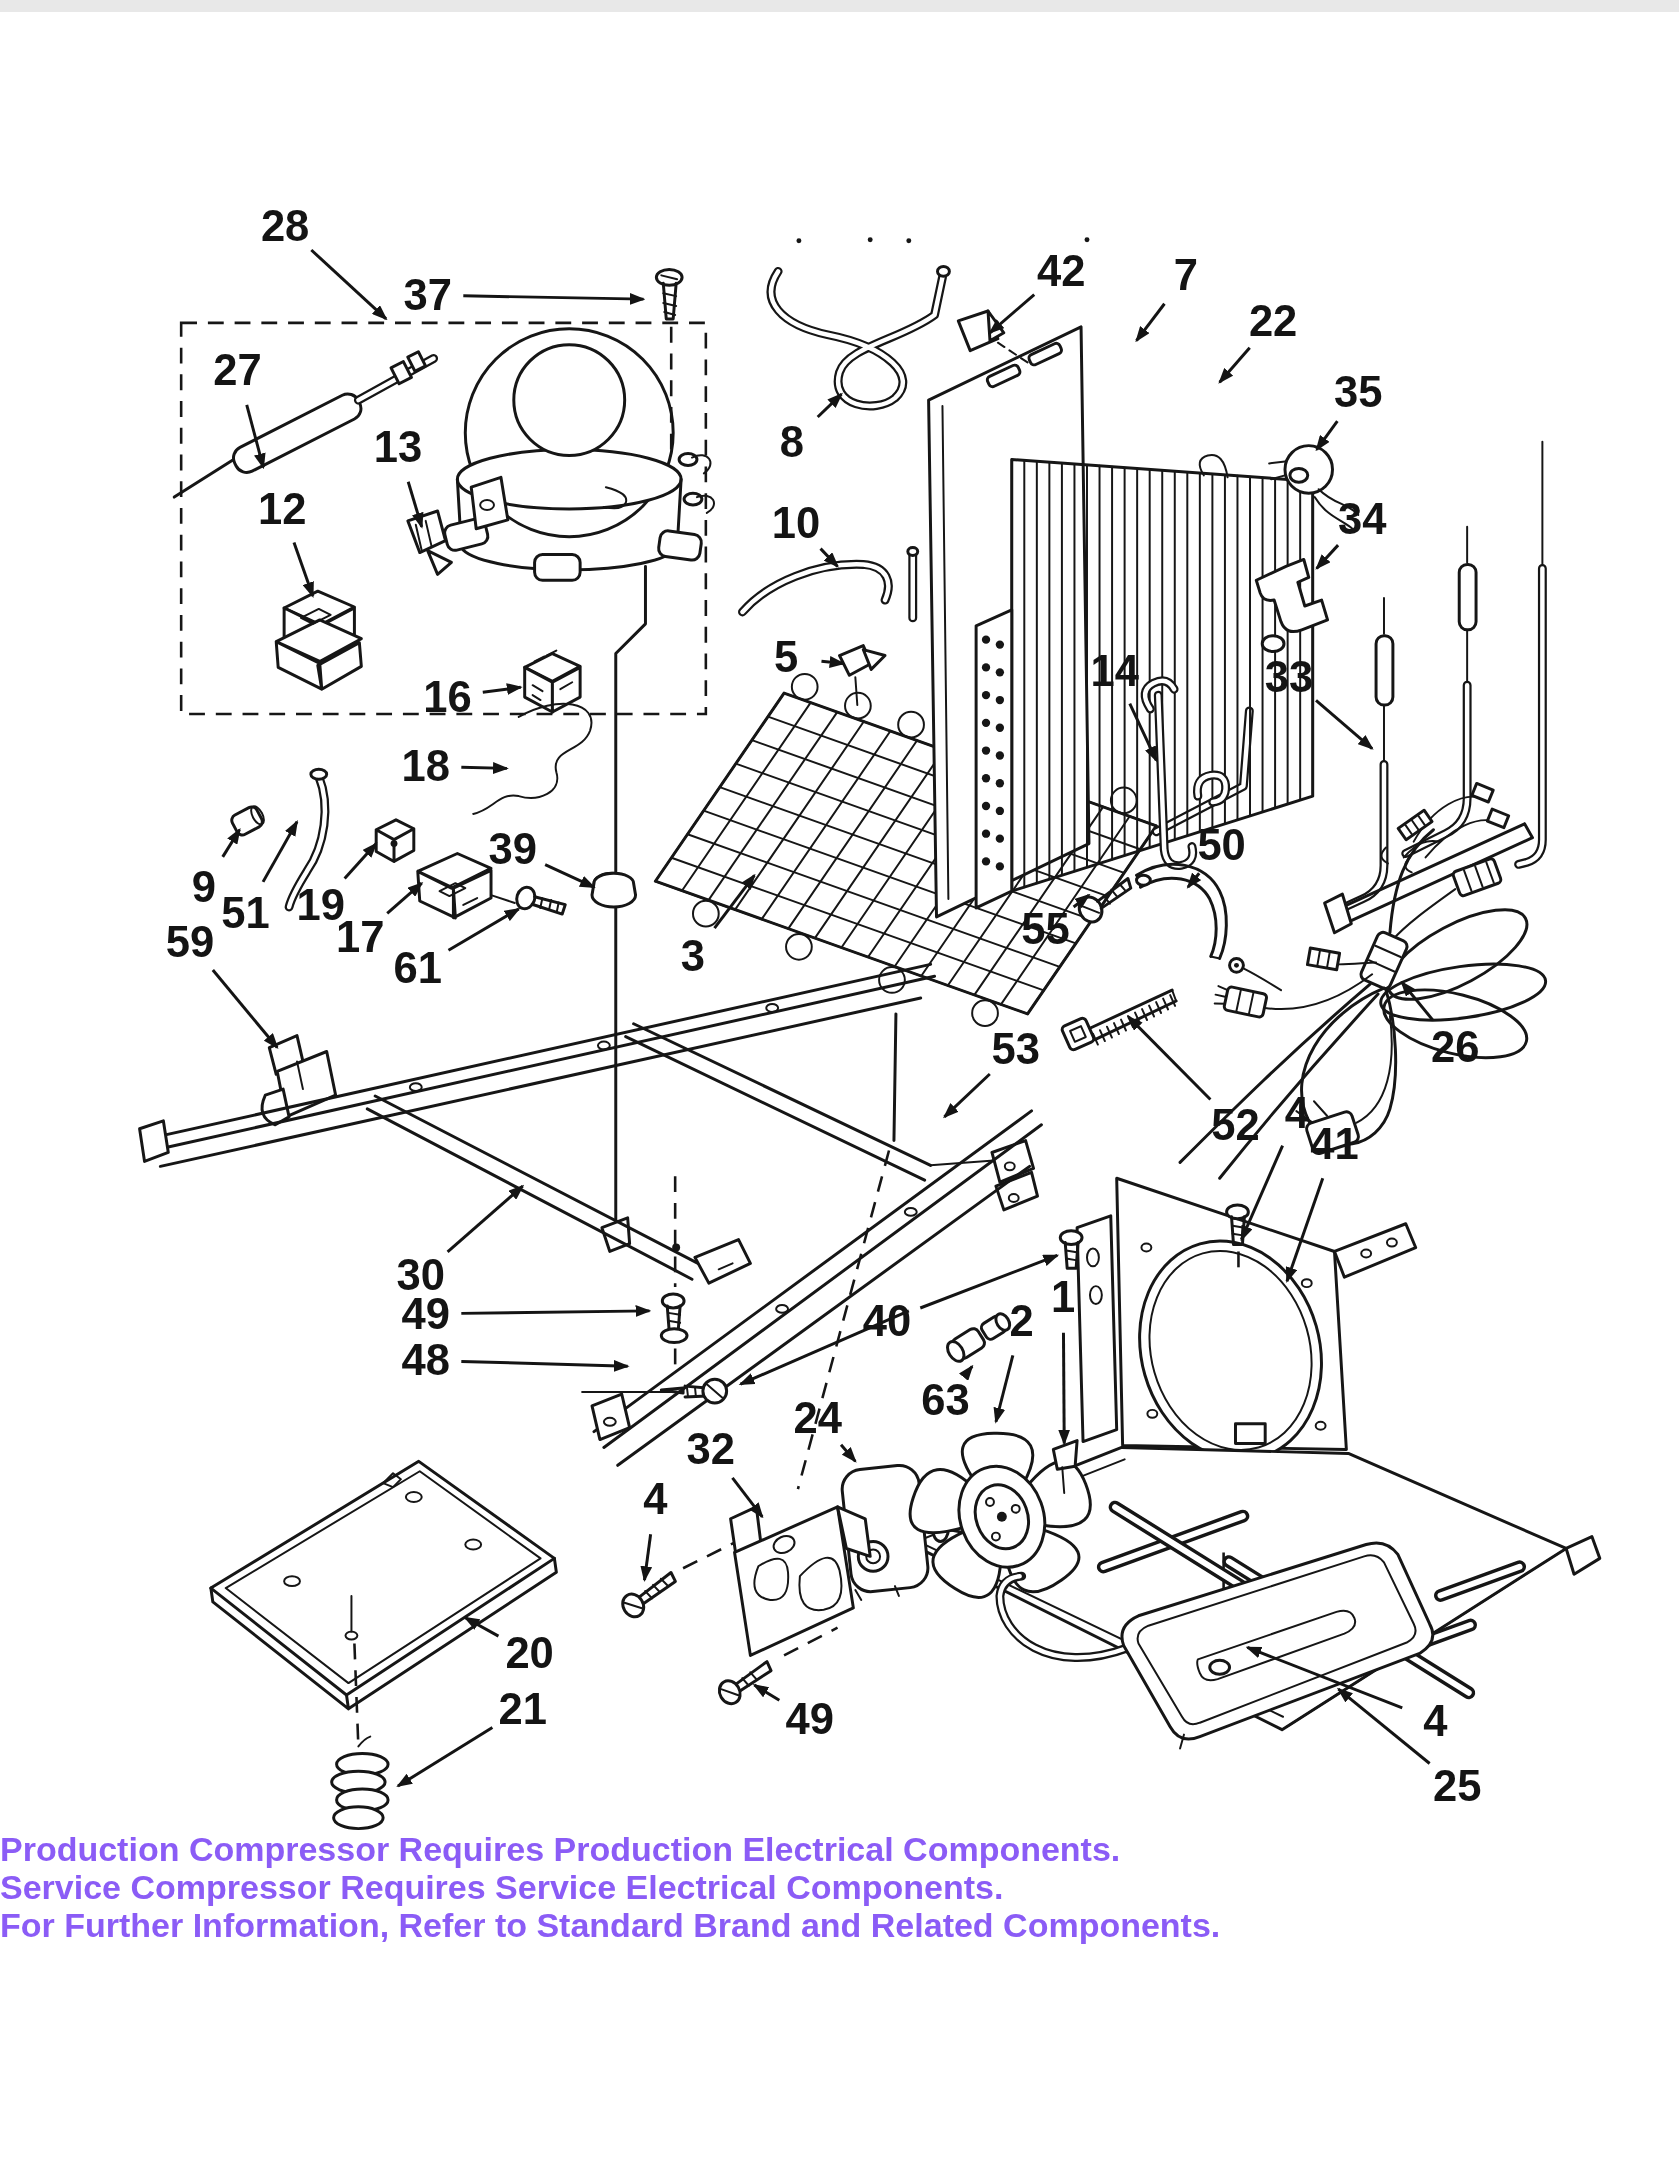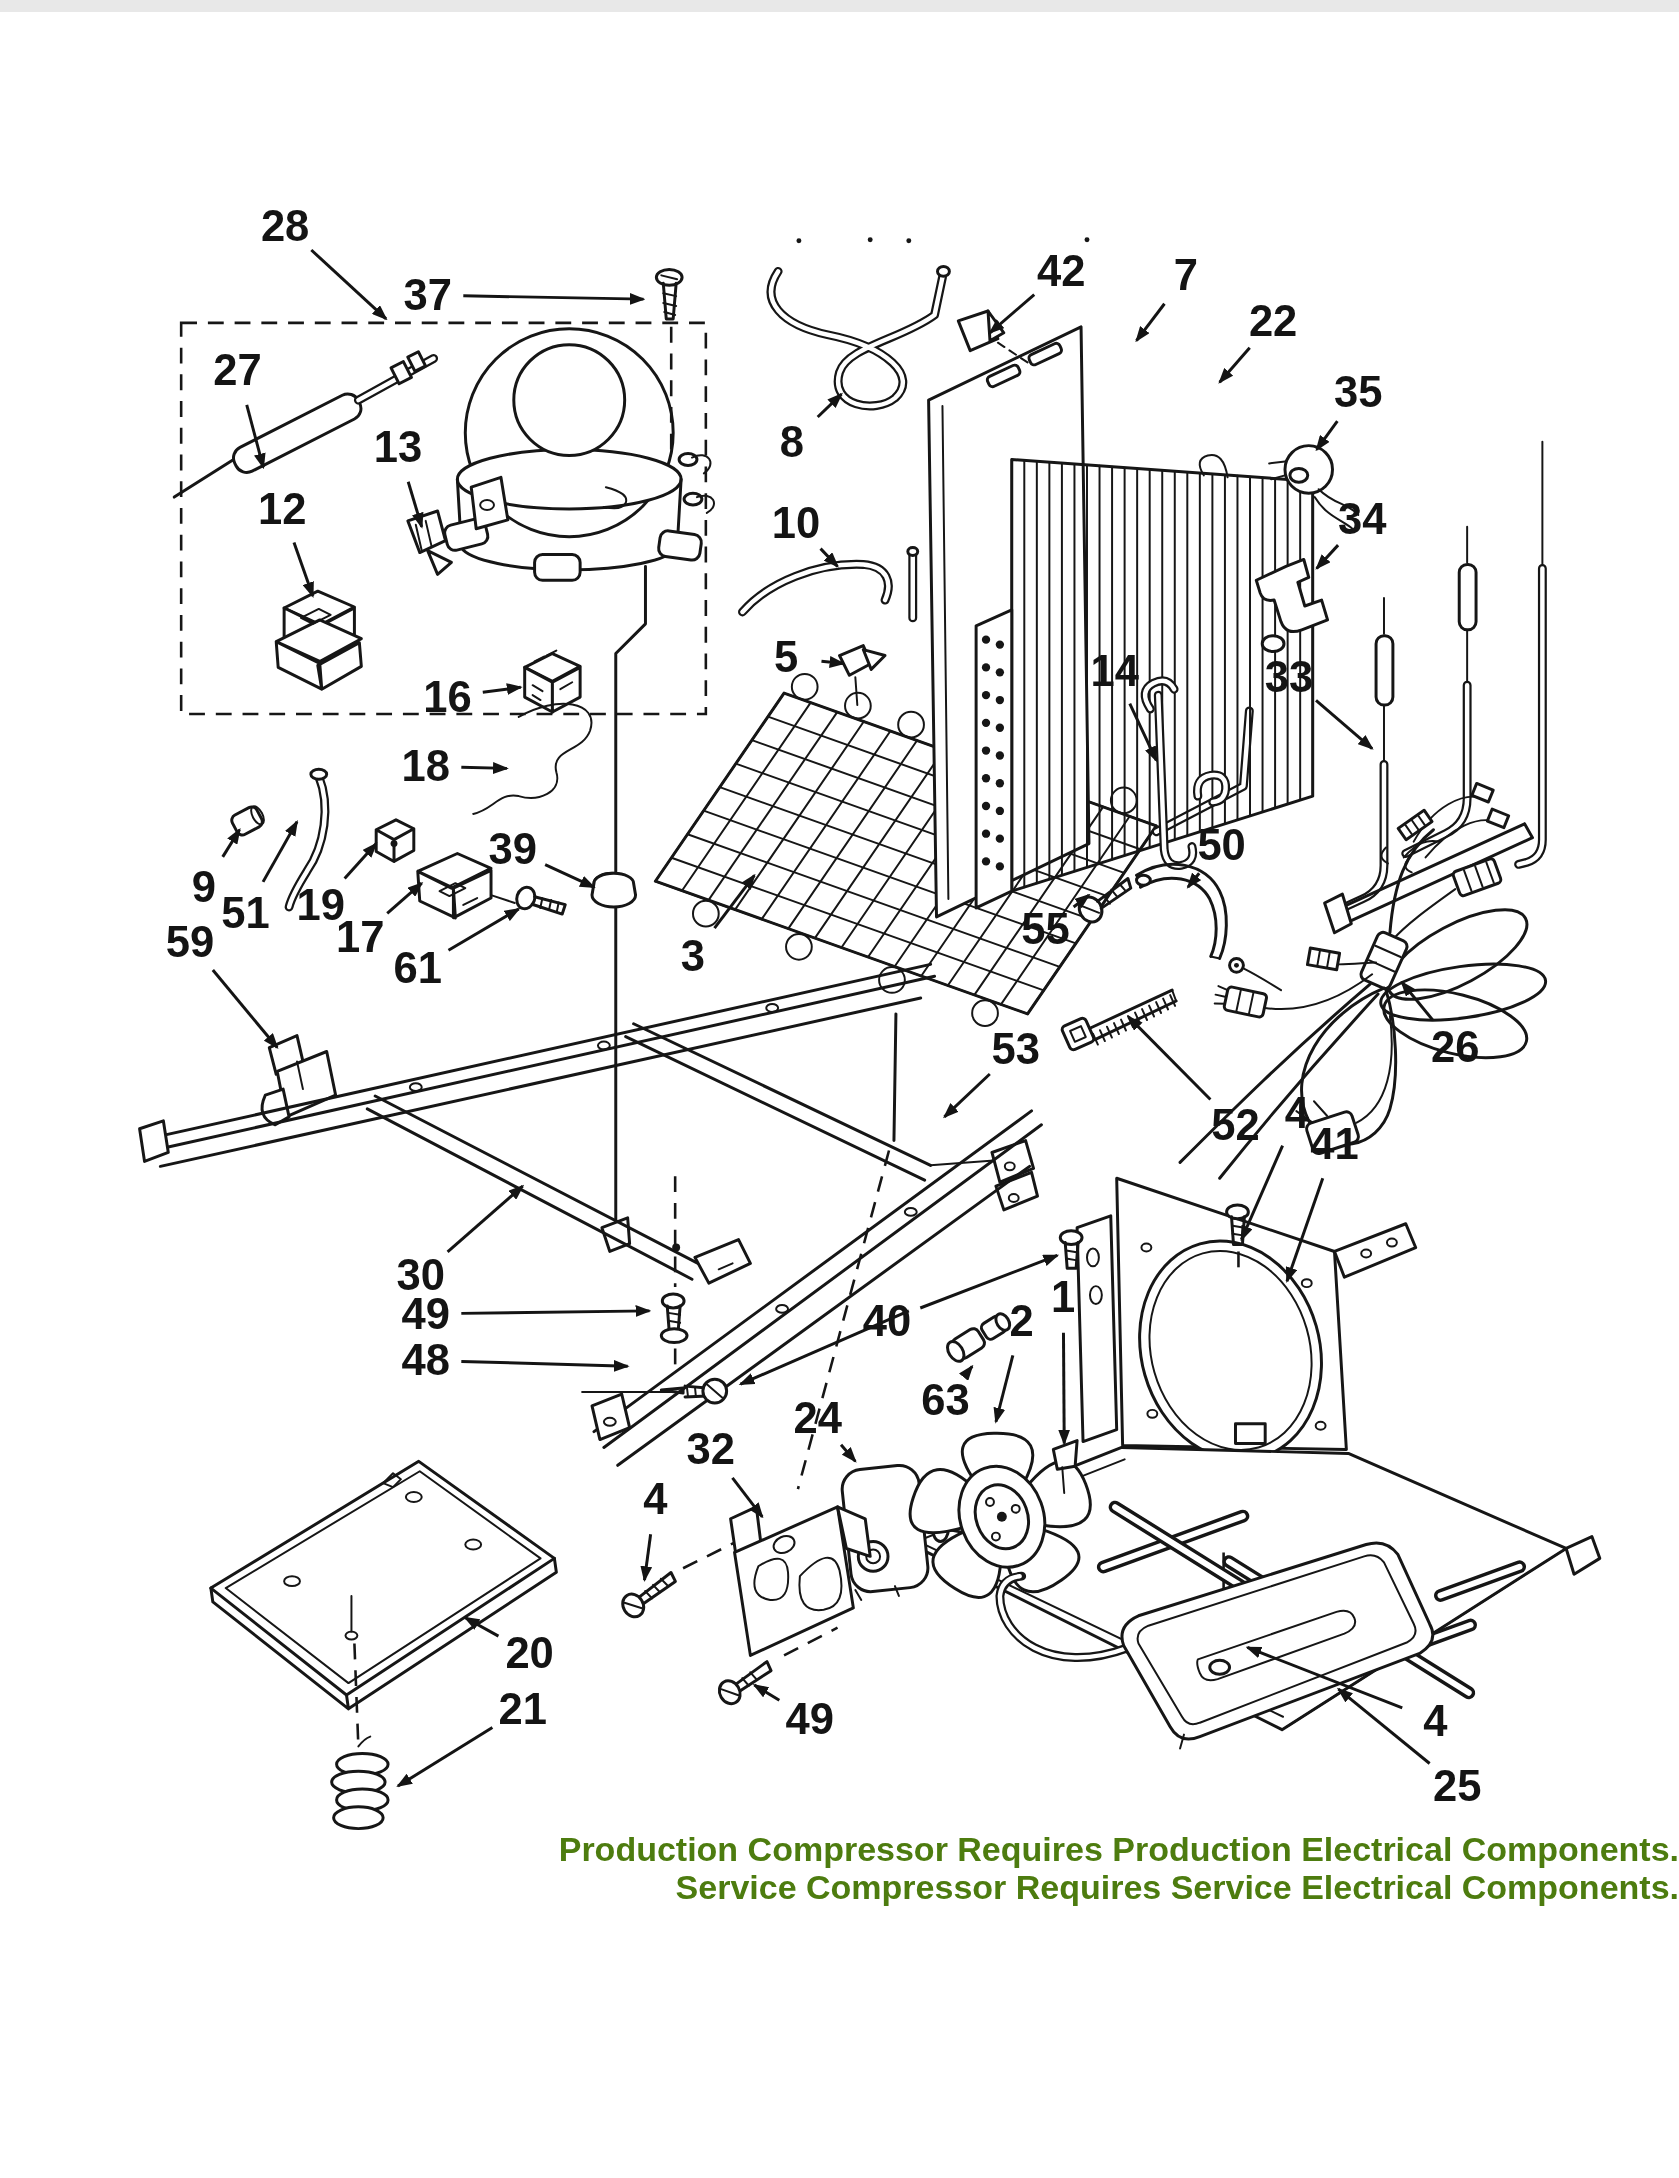--- a/index.html
+++ b/index.html
@@ -10,22 +10,22 @@
   .ln2{stroke:#161616;stroke-width:2;fill:none;stroke-linecap:round;stroke-linejoin:round;}
   .fw{stroke:#161616;stroke-width:3;fill:#ffffff;stroke-linejoin:round;}
   .t9{stroke:#161616;stroke-width:9;fill:none;stroke-linecap:round;stroke-linejoin:round;}
   .t4{stroke:#ffffff;stroke-width:4.5;fill:none;stroke-linecap:round;stroke-linejoin:round;}
   .r13{stroke:#161616;stroke-width:13;fill:none;stroke-linecap:round;}
   .r6{stroke:#ffffff;stroke-width:6;fill:none;stroke-linecap:round;}
   .dash{stroke:#161616;stroke-width:2.6;fill:none;stroke-dasharray:16 11;}
   .dot{fill:#161616;}
   .callout-text{font-family:"Liberation Sans","DejaVu Sans",sans-serif;font-size:44px;font-weight:700;fill:#141414;}
   .arrow{stroke:#141414;stroke-width:3;fill:none;}
-  .caption{position:absolute;left:0;top:1818px;width:1679px;text-align:right;
-           font-size:34px;font-weight:700;color:#4d7c0f;line-height:38px;letter-spacing:0px;}
+  .caption{position:absolute;left:0;top:1818px;width:1679px;text-align:left;
+           font-size:34px;font-weight:700;color:#8b5cf6;line-height:38px;letter-spacing:0px;}
 </style>
 </head>
 <body>
 
 <div class="page">
 <svg width="1679" height="2178" viewBox="0 0 1696 2200">
   <defs>
     <marker id="ah" markerWidth="16" markerHeight="12" refX="14" refY="6" orient="auto" markerUnits="userSpaceOnUse">
       <path d="M0,0 L16,6 L0,12 z" fill="#141414"></path>
     </marker>
@@ -676,15 +676,16 @@
         <text x="1450" y="1741" class="callout-text" text-anchor="middle">4</text>
         <line x1="1444.116843406881" y1="1769.2287554489528" x2="1352" y2="1694" class="arrow" marker-end="url(#ah)"></line>
         <text x="1472" y="1807" class="callout-text" text-anchor="middle">25</text>
         <line x1="918" y1="1312" x2="748" y2="1386" class="arrow" marker-end="url(#ah)"></line>
       </g>
 </svg>
 
 <div class="caption">
   <div>Production Compressor Requires Production Electrical Components.</div>
   <div>Service Compressor Requires Service Electrical Components.</div>
+  <div>For Further Information, Refer to Standard Brand and Related Components.</div>
 </div>
 </div>
 
 
 </body></html>

